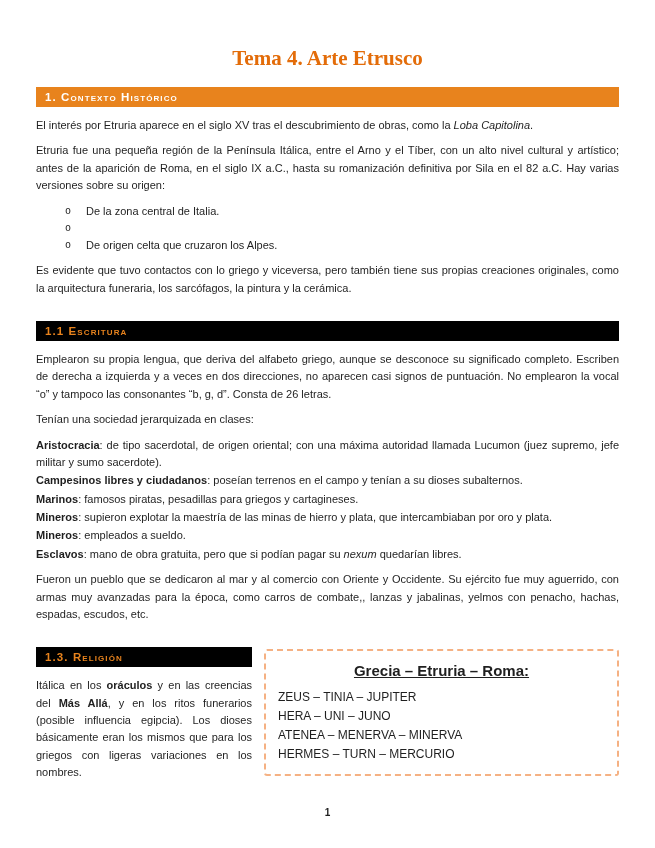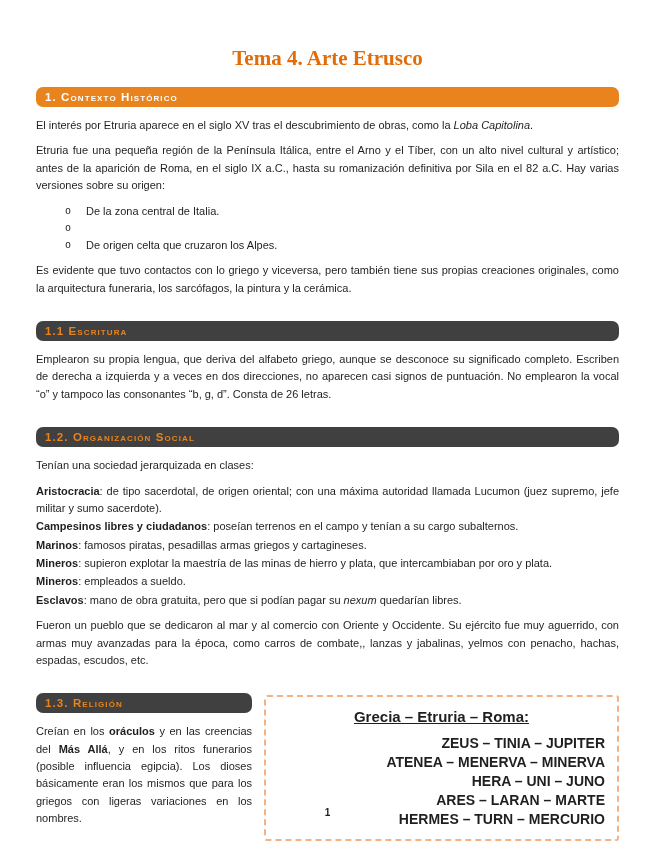--- a/index.html
+++ b/index.html
@@ -20,31 +20,30 @@
     font-weight: 700;
     color: #E36C09;
     text-align: center;
     font-size: 21px;
     margin: 10px 0 16px;
   }
   .bar {
     font-weight: 700;
     font-variant: small-caps;
     letter-spacing: 1.1px;
-    border-radius: 7px;
   }
   .main-bar {
     background: #E8831D;
     color: #ffffff;
     font-size: 11.5px;
     padding: 4px 9px;
     margin: 12px 0 10px;
   }
   .sub-bar {
-    background: #404040;
+    background: #000000;
     color: #E8831D;
     font-size: 11.5px;
     padding: 4px 9px;
     margin: 24px 0 10px;
   }
   p.body {
     font-size: 11px;
     line-height: 1.58;
     text-align: justify;
     margin: 8px 0;
@@ -79,25 +78,24 @@
   .gods-title {
     text-align: center;
     font-weight: 700;
     font-size: 15px;
     text-decoration: underline;
     margin: 3px 0 9px;
   }
   .gods-cols { display: flex; }
   .gods-col { flex: 1; }
   .gods-row {
-    font-size: 14px;
-    font-weight: 700;
+    font-size: 12px;
+    font-weight: 400;
     line-height: 19px;
     white-space: nowrap;
-    text-align: right;
   }
   .page-num {
     position: absolute;
     left: 0; right: 0;
     bottom: 42px;
     text-align: center;
     font-size: 10px;
     font-weight: 700;
   }
 </style>
@@ -130,48 +128,44 @@
       </div>
     </div>
 
     <p class="body">Es evidente que tuvo contactos con lo griego y viceversa, pero también tiene sus propias creaciones originales, como la arquitectura funeraria, los sarcófagos, la pintura y la cerámica.</p>
 
     <div class="bar sub-bar">
       <span>1.1 Escritura</span>
     </div>
     <p class="body">Emplearon su propia lengua, que deriva del alfabeto griego, aunque se desconoce su significado completo. Escriben de derecha a izquierda y a veces en dos direcciones, no aparecen casi signos de puntuación. No emplearon la vocal “o” y tampoco las consonantes “b, g, d”. Consta de 26 letras.</p>
 
-    <div class="bar sub-bar">
-      <span>1.2. Organización Social</span>
-    </div>
     <p class="body">Tenían una sociedad jerarquizada en clases:</p>
     <p class="body class-line"><span class="b">Aristocracia</span><span>: de tipo sacerdotal, de origen oriental; con una máxima autoridad llamada Lucumon (juez supremo, jefe militar y sumo sacerdote).</span></p>
-    <p class="body class-line"><span class="b">Campesinos libres y ciudadanos</span><span>: poseían terrenos en el campo y tenían a su cargo subalternos.</span></p>
-    <p class="body class-line"><span class="b">Marinos</span><span>: famosos piratas, pesadillas armas griegos y cartagineses.</span></p>
+    <p class="body class-line"><span class="b">Campesinos libres y ciudadanos</span><span>: poseían terrenos en el campo y tenían a su dioses subalternos.</span></p>
+    <p class="body class-line"><span class="b">Marinos</span><span>: famosos piratas, pesadillas para griegos y cartagineses.</span></p>
     <p class="body class-line"><span class="b">Mineros</span><span>: supieron explotar la maestría de las minas de hierro y plata, que intercambiaban por oro y plata.</span></p>
     <p class="body class-line"><span class="b">Mineros</span><span>: empleados a sueldo.</span></p>
     <p class="body class-line"><span class="b">Esclavos</span><span>: mano de obra gratuita, pero que si podían pagar su </span><span class="i">nexum</span><span> quedarían libres.</span></p>
     <p class="body">Fueron un pueblo que se dedicaron al mar y al comercio con Oriente y Occidente. Su ejército fue muy aguerrido, con armas muy avanzadas para la época, como carros de combate,, lanzas y jabalinas, yelmos con penacho, hachas, espadas, escudos, etc.</p>
 
     <div class="religion-row">
       <div class="religion-left">
         <div class="bar sub-bar">
           <span>1.3. Religión</span>
         </div>
-        <p class="body"><span>Creían en los </span><span class="b">oráculos</span><span> y en las creencias del </span><span class="b">Más Allá</span><span>, y en los ritos funerarios (posible influencia egipcia). Los dioses básicamente eran los mismos que para los griegos con ligeras variaciones en los nombres.</span></p>
+        <p class="body"><span>Itálica en los </span><span class="b">oráculos</span><span> y en las creencias del </span><span class="b">Más Allá</span><span>, y en los ritos funerarios (posible influencia egipcia). Los dioses básicamente eran los mismos que para los griegos con ligeras variaciones en los nombres.</span></p>
       </div>
 
       <div class="gods-box">
         <div class="gods-title">Grecia – Etruria – Roma:</div>
         <div class="gods-cols">
           <div class="gods-col">
             <div class="gods-row">ZEUS – TINIA – JUPITER</div>
+            <div class="gods-row">HERA – UNI – JUNO</div>
             <div class="gods-row">ATENEA – MENERVA – MINERVA</div>
-            <div class="gods-row">HERA – UNI – JUNO</div>
-            <div class="gods-row">ARES – LARAN – MARTE</div>
             <div class="gods-row">HERMES – TURN – MERCURIO</div>
           </div>
         </div>
       </div>
     </div>
 
   </div>
 
   <div class="page-num">1</div>
 </div>

